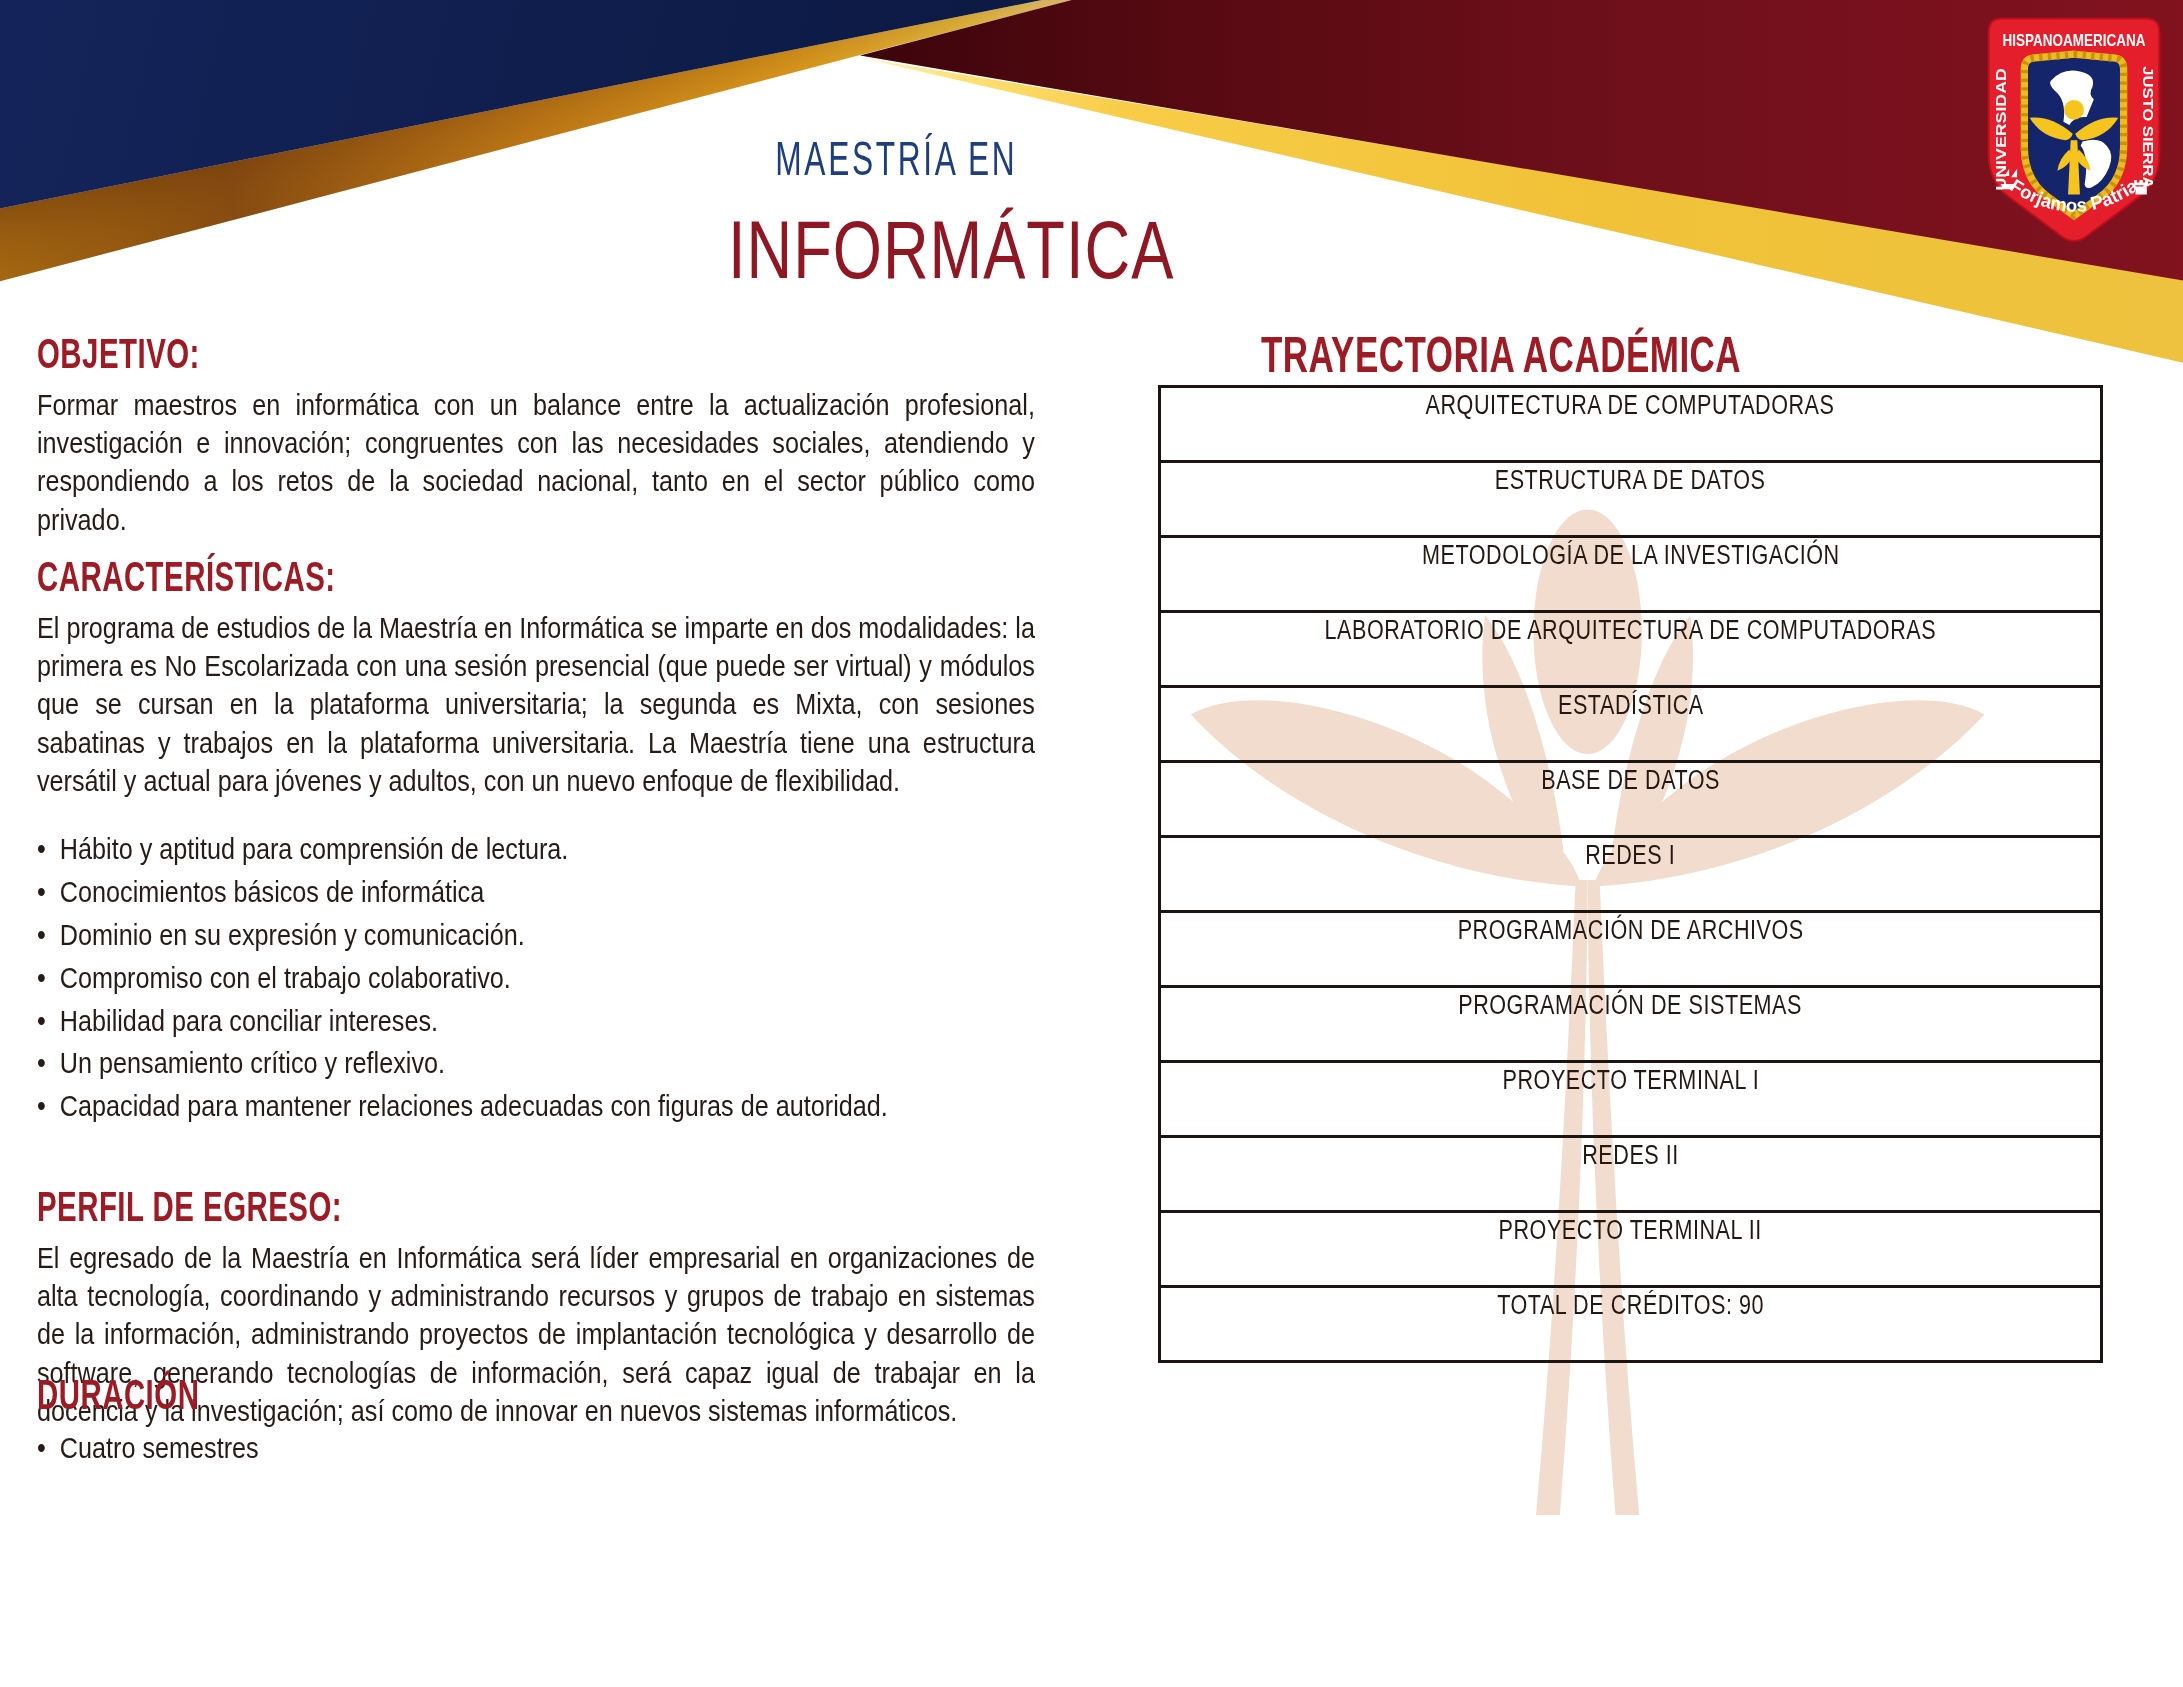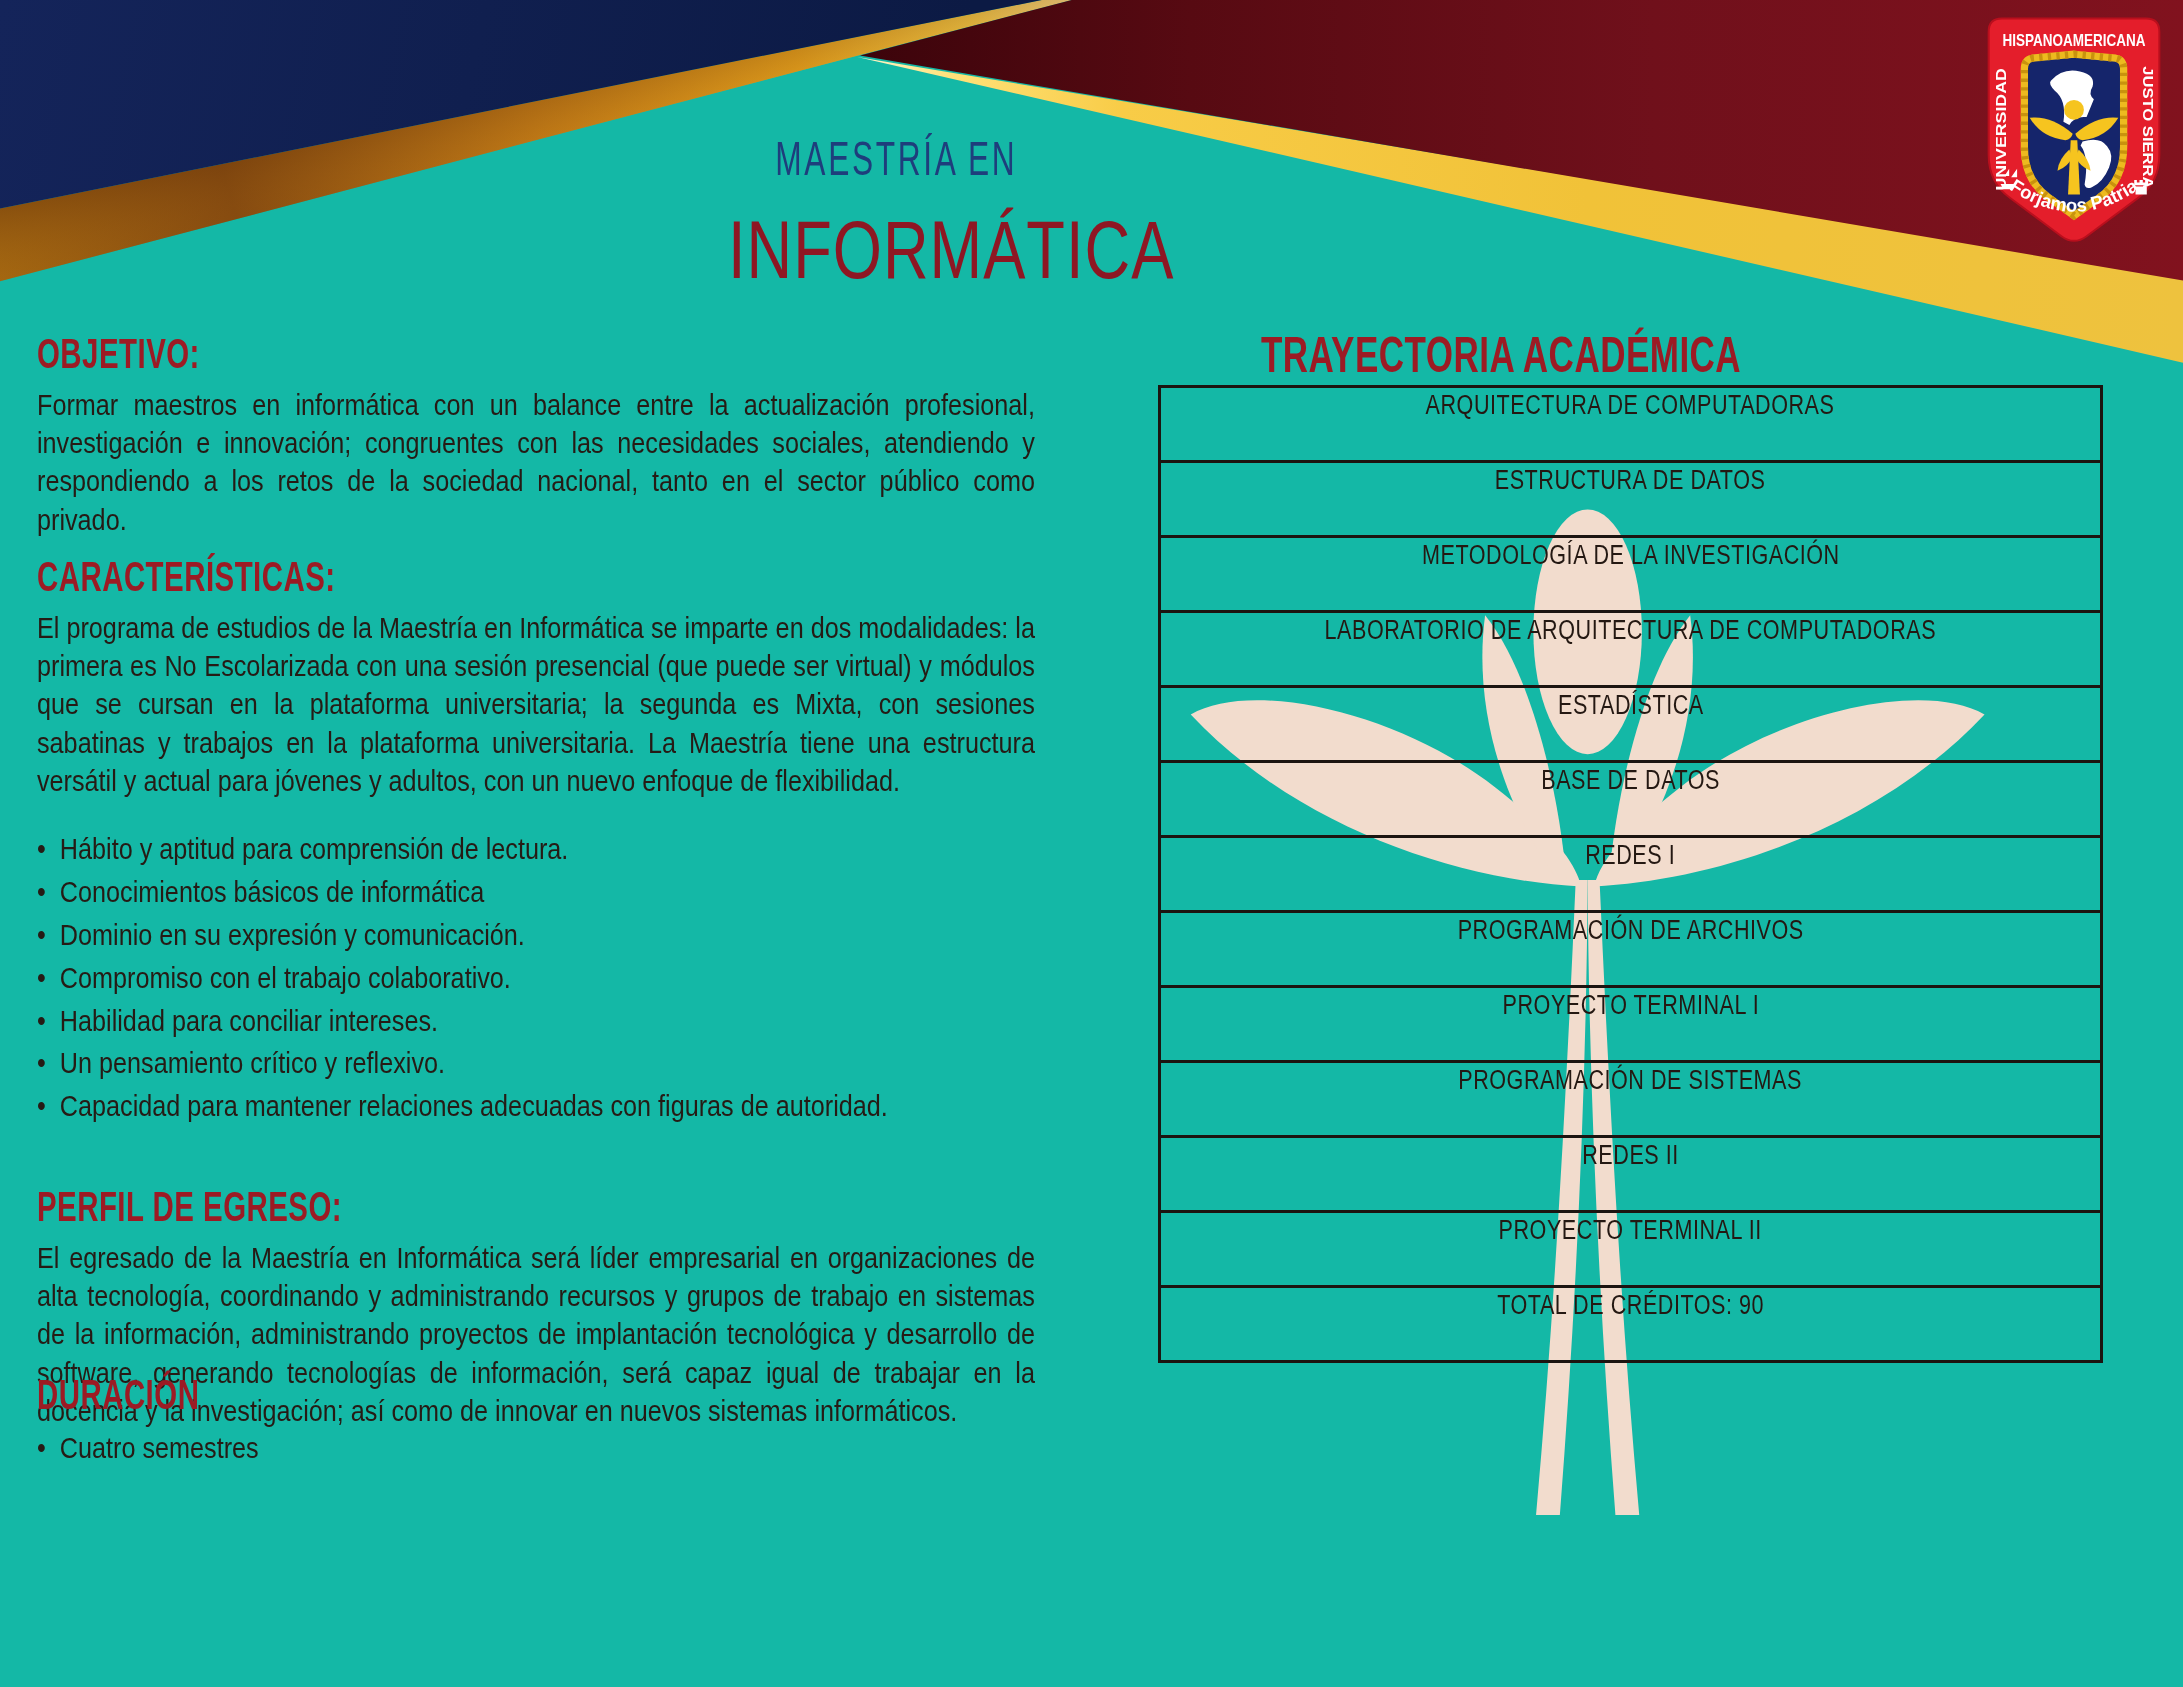--- a/index.html
+++ b/index.html
@@ -1,17 +1,17 @@
 <!DOCTYPE html>
 <html style="font-size:10.6px"><head>
 <meta charset="utf-8">
 <style>
   html,body{margin:0;padding:0;background:#888;}
   .page{
-    position:relative;width:2183px;height:1687px;background:#14b8a6;
+    position:relative;width:2183px;height:1687px;background:#ffffff;
     font-family:"Liberation Sans",sans-serif;overflow:hidden;
   }
   svg{display:block;}
   
   .hdr{position:absolute;left:0;top:0;width:2183px;height:503px;}
   .logo{position:absolute;left:1986px;top:17px;width:176px;height:228px;}
   .title1{
     position:absolute;left:665px;top:131px;width:463px;text-align:center;
     font-size:48px;font-weight:400;color:#1e3e7c;letter-spacing:4px;white-space:nowrap;
   }
@@ -210,26 +210,26 @@
     <div class="trow">
         <span class="sq">BASE DE DATOS</span>
       </div>
     <div class="trow">
         <span class="sq">REDES I</span>
       </div>
     <div class="trow">
         <span class="sq">PROGRAMACIÓN DE ARCHIVOS</span>
       </div>
     <div class="trow">
+        <span class="sq">PROGRAMACIÓN DE SISTEMAS</span>
+      </div>
+    <div class="trow">
         <span class="sq">PROYECTO TERMINAL I</span>
       </div>
     <div class="trow">
-        <span class="sq">PROGRAMACIÓN DE SISTEMAS</span>
-      </div>
-    <div class="trow">
         <span class="sq">REDES II</span>
       </div>
     <div class="trow">
         <span class="sq">PROYECTO TERMINAL II</span>
       </div>
     <div class="trow">
         <span class="sq">TOTAL DE CRÉDITOS: 90</span>
       </div>
   </div>
 

